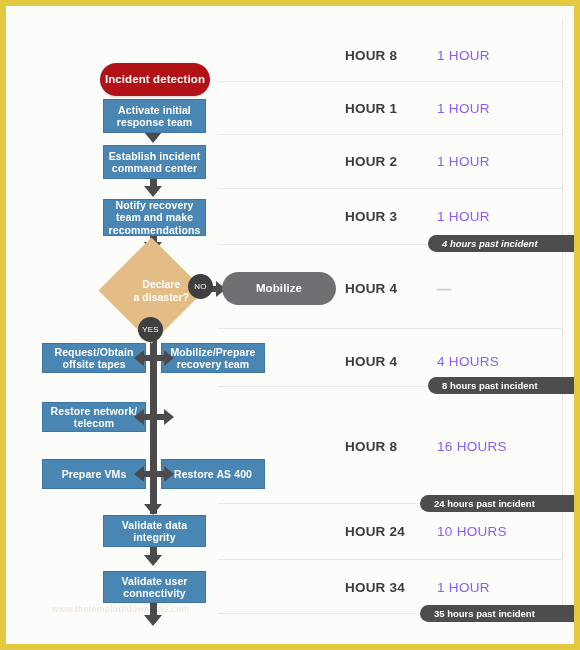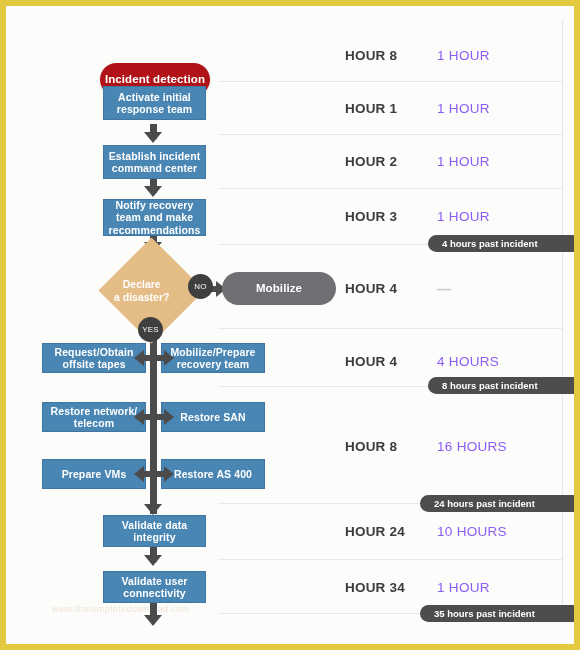--- a/index.html
+++ b/index.html
@@ -112,21 +112,21 @@
     width:100%;height:100%;
     background:#e4bc86;
     transform:rotate(45deg);
   }
   .diamond-text{
     position:absolute;
     left:0;top:0;
     width:100%;height:100%;
     display:flex;
     align-items:center;
-    justify-content:flex-start;
+    justify-content:flex-end;
     text-align:center;
     color:#ffffff;
     font-weight:bold;
     font-size:10.5px;
     line-height:1.2;
     z-index:2;
   }
 
   
   .spine{
@@ -247,21 +247,21 @@
 
     <div class="hour-label" style="left:339px;top:433px;">HOUR 8</div>
     <div class="dur-label" style="left:431px;top:433px;">16 HOURS</div>
 
     <div class="hour-label" style="left:339px;top:518px;">HOUR 24</div>
     <div class="dur-label" style="left:431px;top:518px;">10 HOURS</div>
 
     <div class="hour-label" style="left:339px;top:574px;">HOUR 34</div>
     <div class="dur-label" style="left:431px;top:574px;">1 HOUR</div>
 
-    <div class="pill" style="left:422px;top:229px;width:150px;">4 hours past incident</div>
+    <div class="pill" style="left:422px;top:229px;width:150px;font-style:italic;">4 hours past incident</div>
     <div class="pill" style="left:422px;top:371px;width:150px;">8 hours past incident</div>
     <div class="pill" style="left:414px;top:489px;width:158px;">24 hours past incident</div>
     <div class="pill" style="left:414px;top:599px;width:158px;">35 hours past incident</div>
 
     <div class="vconn" style="left:144px;top:60px;height:22px;"></div>
     <div class="arrowhead-down" style="left:138px;top:72px;"></div>
 
     <div class="vconn" style="left:144px;top:118px;height:15px;"></div>
     <div class="arrowhead-down" style="left:138px;top:126px;"></div>
 
@@ -283,21 +283,21 @@
     <div class="arrowhead-down" style="left:138px;top:609px;"></div>
 
     <div class="hconn" style="left:176px;top:280px;width:22px;"></div>
     <div class="hconn" style="left:196px;top:280px;width:22px;"></div>
     <div class="arrowhead-right" style="left:210px;top:275px;"></div>
 
     <div class="watermark" style="left:46px;top:598px;">www.thetemplatedownload.com</div>
 
     <div class="node capsule-red" style="left:94px;top:29px;width:110px;height:33px;margin-top:28px;">Incident detection</div>
 
-    <div class="node box-blue" style="left:97px;top:80px;width:103px;height:34px;">Activate initial response team</div>
+    <div class="node box-blue" style="left:97px;top:93px;width:103px;height:34px;">Activate initial response team</div>
 
     <div class="node box-blue" style="left:97px;top:139px;width:103px;height:34px;">Establish incident command center</div>
 
     <div class="node box-blue" style="left:97px;top:193px;width:103px;height:37px;">Notify recovery team and make recommendations</div>
 
     <div class="diamond-wrap" style="left:108px;top:247px;width:75px;height:75px;">
       <div class="diamond"></div>
       <div class="diamond-text">
         <span>
           <span>Declare</span><br>
@@ -314,21 +314,20 @@
 
     <div class="node box-blue" style="left:36px;top:337px;width:104px;height:30px;">Request/Obtain offsite tapes</div>
     <div class="node box-blue" style="left:155px;top:337px;width:104px;height:30px;">Mobilize/Prepare recovery team</div>
     <div class="dbl-arrow" style="left:128px;top:344px;width:40px;">
       <div class="lhead"></div>
       <div class="bar"></div>
       <div class="rhead"></div>
     </div>
 
     <div class="node box-blue" style="left:36px;top:396px;width:104px;height:30px;">Restore network/ telecom</div>
-    <div class="node box-blue" style="left:155px;top:396px;width:104px;height:30px;">Restore SAN</div>
     <div class="dbl-arrow" style="left:128px;top:403px;width:40px;">
       <div class="lhead"></div>
       <div class="bar"></div>
       <div class="rhead"></div>
     </div>
 
     <div class="node box-blue" style="left:36px;top:453px;width:104px;height:30px;">Prepare VMs</div>
     <div class="node box-blue" style="left:155px;top:453px;width:104px;height:30px;">Restore AS 400</div>
     <div class="dbl-arrow" style="left:128px;top:460px;width:40px;">
       <div class="lhead"></div>

